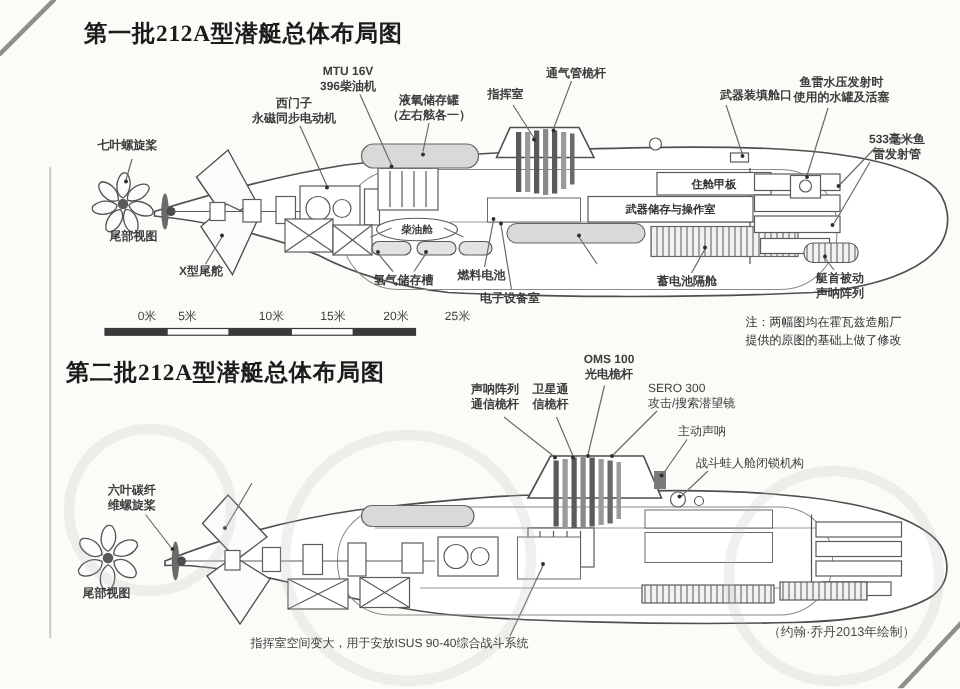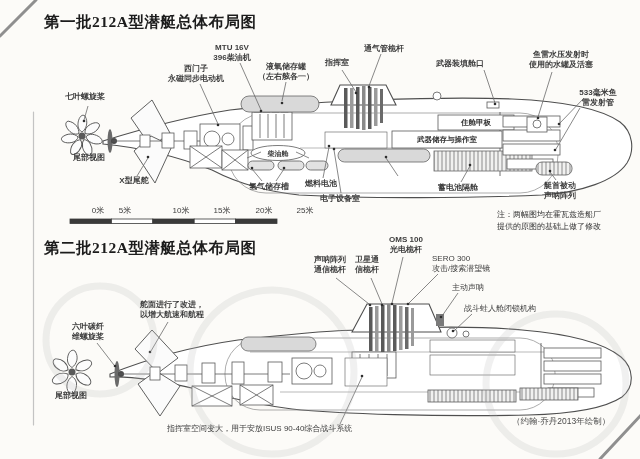--- a/index.html
+++ b/index.html
@@ -1,21 +1,21 @@
 <!DOCTYPE html>
 <html><head>
 <meta charset="utf-8">
 <style>
   html,body{margin:0;padding:0;background:#ffffff;}
   .page{position:relative;width:640px;height:459px;background:#fcfbf8;overflow:hidden;
         font-family:"Liberation Sans",sans-serif;}
   .art{position:absolute;left:0;top:0;width:640px;height:459px;}
   .title{position:absolute;margin:0;font-family:"Liberation Serif",serif;font-weight:bold;
          font-size:15.5px;color:#1c1c1c;letter-spacing:.5px;white-space:nowrap;}
-  .t1{left:44px;top:12px;text-align:center;}
+  .t1{left:56px;top:12px;text-align:center;}
   .t2{left:44px;top:238px;}
   .lbl{position:absolute;font-size:8px;line-height:1.3;color:#3d3d3d;white-space:pre-line;}
   .ctr{transform:translateX(-50%);text-align:center;font-weight:bold;}
   .sm{font-size:7.5px;color:#333;}
   .note{position:absolute;left:497px;top:209px;font-size:8px;line-height:1.55;color:#2f2f2f;white-space:pre-line;}
   .credit{position:absolute;left:512px;top:416px;font-size:8.5px;color:#4a4a4a;white-space:nowrap;text-align:center;}
   .tick{position:absolute;top:205px;font-size:8px;color:#3d3d3d;transform:translateX(-50%);margin-left:28px;}
 </style>
 </head>
 <body>
@@ -280,21 +280,21 @@
   <div class="lbl ctr" style="left:89px;top:153px">尾部视图</div>
   <div class="lbl ctr" style="left:134px;top:176px">X型尾舵</div>
   <div class="lbl ctr" style="left:196px;top:64px">西门子
 永磁同步电动机</div>
   <div class="lbl ctr" style="left:232px;top:43px">MTU 16V
 396柴油机</div>
   <div class="lbl ctr" style="left:286px;top:62px">液氧储存罐
 （左右舷各一）</div>
   <div class="lbl ctr" style="left:337px;top:58px">指挥室</div>
   <div class="lbl ctr" style="left:384px;top:44px">通气管桅杆</div>
-  <div class="lbl ctr" style="left:460px;top:59px">武器装填舱口</div>
+  <div class="lbl ctr" style="left:504px;top:59px">武器装填舱口</div>
   <div class="lbl ctr" style="left:561px;top:50px">鱼雷水压发射时
 使用的水罐及活塞</div>
   <div class="lbl ctr" style="left:598px;top:88px">533毫米鱼
 雷发射管</div>
   <div class="lbl ctr" style="left:560px;top:181px">艇首被动
 声呐阵列</div>
   <div class="lbl ctr sm" style="left:476px;top:118px">住舱甲板</div>
   <div class="lbl ctr sm" style="left:447px;top:135px">武器储存与操作室</div>
   <div class="lbl ctr" style="left:458px;top:183px">蓄电池隔舱</div>
   <div class="lbl ctr" style="left:340px;top:194px">电子设备室</div>
@@ -305,22 +305,20 @@
   <div class="tick" style="left:70px">0米</div>
   <div class="tick" style="left:97px">5米</div>
   <div class="tick" style="left:153px">10米</div>
   <div class="tick" style="left:194px">15米</div>
   <div class="tick" style="left:236px">20米</div>
   <div class="tick" style="left:277px">25米</div>
 
   <div class="note">注：两幅图均在霍瓦兹造船厂
 提供的原图的基础上做了修改</div>
 
-  <div class="lbl ctr" style="left:172px;top:300px">舵面进行了改进，
-以增大航速和航程</div>
   <div class="lbl ctr" style="left:88px;top:322px">六叶碳纤
 维螺旋桨</div>
   <div class="lbl ctr" style="left:71px;top:391px">尾部视图</div>
   <div class="lbl ctr" style="left:330px;top:255px">声呐阵列
 通信桅杆</div>
   <div class="lbl ctr" style="left:367px;top:255px">卫星通
 信桅杆</div>
   <div class="lbl ctr" style="left:406px;top:235px">OMS 100
 光电桅杆</div>
   <div class="lbl" style="left:432px;top:254px">SERO 300

